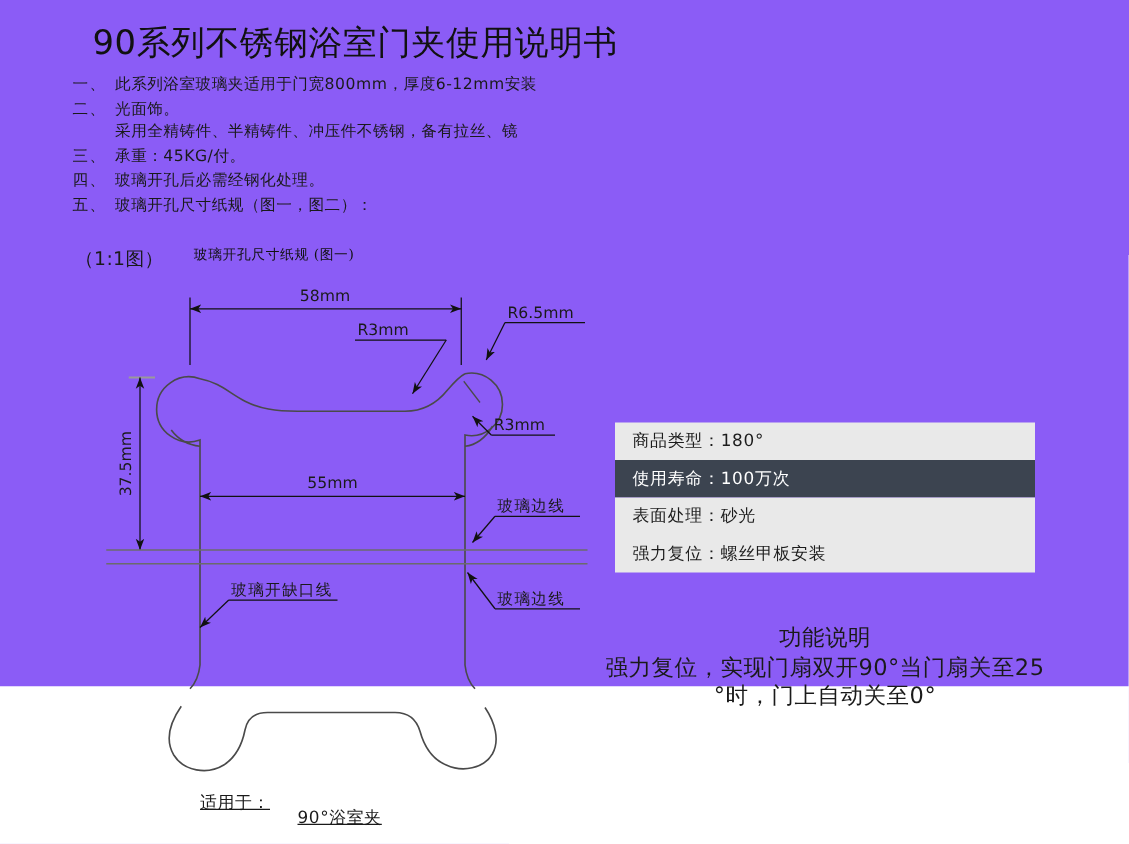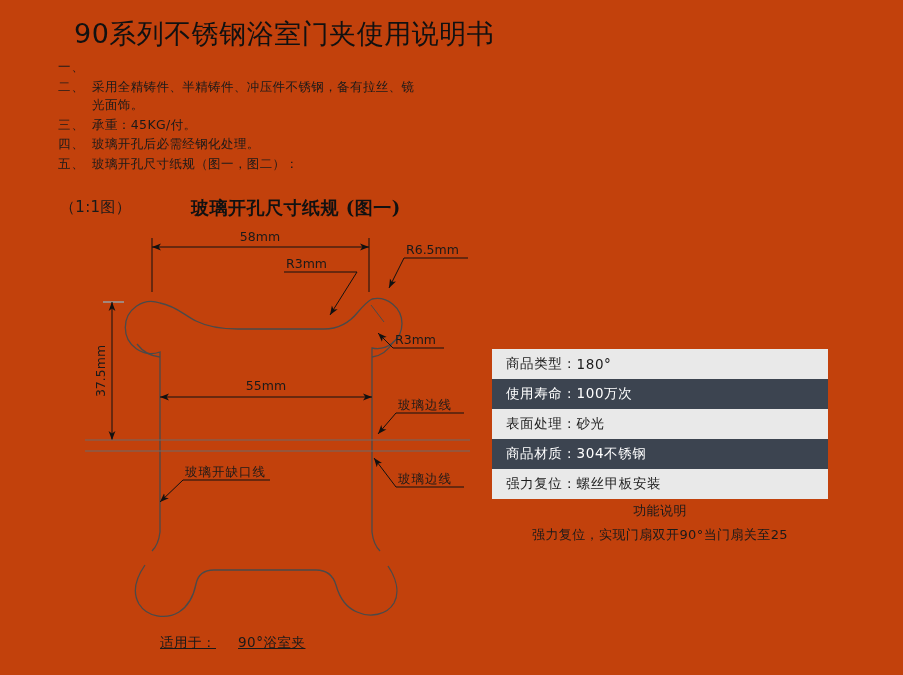--- a/index.html
+++ b/index.html
@@ -5,22 +5,22 @@
   * { margin: 0; padding: 0; box-sizing: border-box; }
   html, body {
     width: 903px; height: 675px;
     background: #ffffff;
     font-family: "DejaVu Sans", "Liberation Sans", sans-serif;
     color: #1a1a1a;
     overflow: hidden;
   }
   #page {
     position: relative;
-    width: 903px; height: 675px;
-    background: #c2410c;
+    width: 903px; height: 549px;
+    background: #8b5cf6;
   }
 
   
   .title {
     position: absolute;
     left: 74px; top: 16px;
     font-size: 27px;
     font-weight: 500;
     letter-spacing: 0.5px;
     color: #111;
@@ -53,107 +53,107 @@
   .fig-scale {
     position: absolute;
     left: 60px; top: 198px;
     font-size: 15px;
     letter-spacing: 0.3px;
   }
   .fig-title {
     position: absolute;
     left: 155px; top: 196px;
     font-family: "DejaVu Serif", "Liberation Serif", serif;
-    font-size: 18px;
-    font-weight: bold;
+    font-size: 11px;
+    font-weight: normal;
     letter-spacing: 0.5px;
     color: #111;
-    margin-left: 36px;
   }
 
   
   #drawing {
     position: absolute;
     left: 0; top: 0;
     width: 903px; height: 675px;
     pointer-events: none;
   }
   #drawing text {
     font-family: "DejaVu Sans", "Liberation Sans", sans-serif;
     fill: #1a1a1a;
   }
   .dim-label { font-size: 12.5px; }
   .cn-label  { font-size: 12.5px; letter-spacing: 1px; }
 
   
   .spec-table {
     position: absolute;
-    left: 492px; top: 349px;
+    left: 492px; top: 338px;
     width: 336px;
   }
   .spec-row {
     height: 30px;
     display: flex;
     align-items: center;
     padding-left: 14px;
     font-size: 13.5px;
     letter-spacing: 0.6px;
   }
   .spec-row.light { background: #e9e9e9; color: #1c1c1c; }
   .spec-row.dark  { background: #3c4450; color: #ffffff; }
 
   
   .func-block {
     position: absolute;
     left: 470px; top: 500px;
     width: 380px;
     text-align: center;
-    font-size: 13px;
+    font-size: 18px;
     line-height: 22px;
     color: #1a1a1a;
     letter-spacing: 0.4px;
   }
   .func-heading { display: block; margin-bottom: 2px; }
   .func-line { display: block; }
 
   
   .bottom-caption {
     position: absolute;
     left: 160px; top: 632px;
     font-size: 13.5px;
     line-height: 21px;
     letter-spacing: 0.5px;
     color: #1a1a1a;
     text-decoration: underline;
   }
   .bc-row { display: flex; }
   .bc-prefix { flex: 0 0 78px; }
-  .bc-val { flex: 1 1 auto; }
+  .bc-val { flex: 1 1 auto; margin-top: 12px; }
   .bc-row.indent .bc-prefix { visibility: hidden; }
 </style>
 </head>
 <body>
 
 <div id="page">
 
   <div class="title">90系列不锈钢浴室门夹使用说明书</div>
 
   <div class="clauses">
 
     <div class="clause">
       <span class="clause-num">一、</span>
       <span class="clause-body">
+        <span class="ln">此系列浴室玻璃夹适用于门宽800mm，厚度6-12mm安装</span>
       </span>
     </div>
 
     <div class="clause">
       <span class="clause-num">二、</span>
       <span class="clause-body">
+        <span class="ln">光面饰。</span>
         <span class="ln">采用全精铸件、半精铸件、冲压件不锈钢，备有拉丝、镜</span>
-        <span class="ln">光面饰。</span>
       </span>
     </div>
 
     <div class="clause">
       <span class="clause-num">三、</span>
       <span class="clause-body">
         <span class="ln">承重：45KG/付。</span>
       </span>
     </div>
 
@@ -270,33 +270,30 @@
       <span>180°</span>
     </div>
     <div class="spec-row dark">
       <span>使用寿命：</span>
       <span>100万次</span>
     </div>
     <div class="spec-row light">
       <span>表面处理：</span>
       <span>砂光</span>
     </div>
-    <div class="spec-row dark">
-      <span>商品材质：</span>
-      <span>304不锈钢</span>
-    </div>
     <div class="spec-row light">
       <span>强力复位：</span>
       <span>螺丝甲板安装</span>
     </div>
   </div>
 
   <div class="func-block">
     <span class="func-heading">功能说明</span>
     <span class="func-line">强力复位，实现门扇双开90°当门扇关至25</span>
+    <span class="func-line">°时，门上自动关至0°</span>
   </div>
 
   <div class="bottom-caption">
     <div class="bc-row">
       <span class="bc-prefix">适用于：</span>
       <span class="bc-val">90°浴室夹</span>
     </div>
   </div>
 
 </div>

